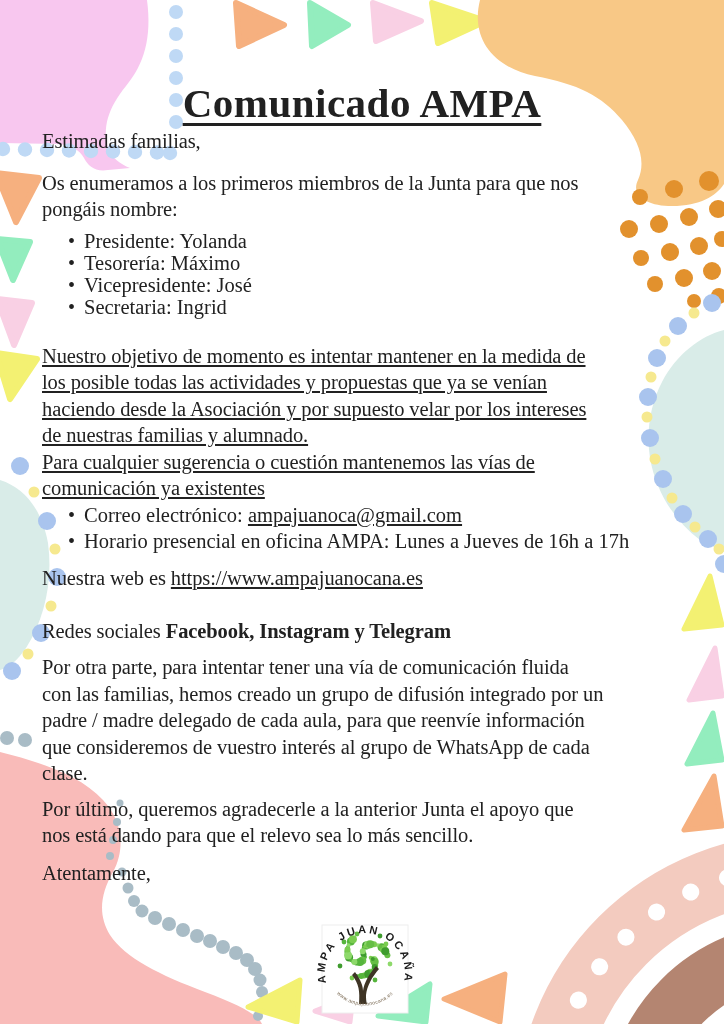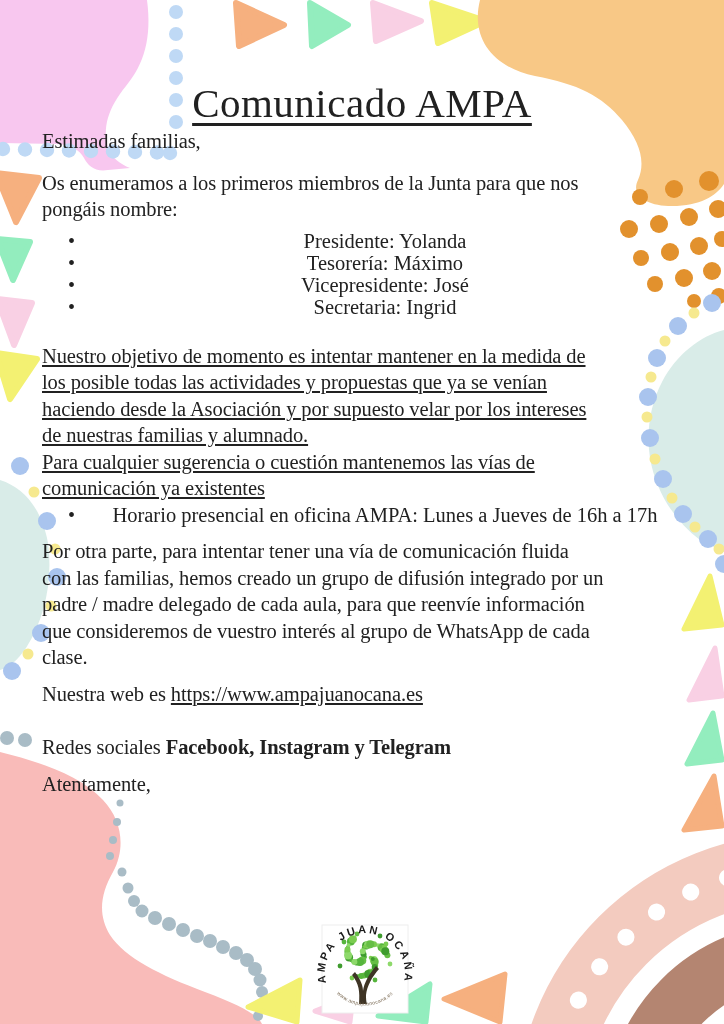--- a/index.html
+++ b/index.html
@@ -2,23 +2,23 @@
 <html><head>
 <meta charset="utf-8">
 <style>
   html,body{margin:0;padding:0;background:#888;}
   #page{position:relative;width:724px;height:1024px;background:#ffffff;overflow:hidden;
         font-family:"Liberation Serif","DejaVu Serif",serif;color:#212121;margin:0 auto;}
   #decor{position:absolute;inset:0;z-index:0;}
   #textcol{position:absolute;left:42px;top:128px;width:648px;z-index:2;}
   .para{margin:0;font-size:20.5px;line-height:26.5px;white-space:pre-line;letter-spacing:-0.1px;}
   #page-title{position:absolute;top:52px;left:0;width:724px;text-align:center;z-index:2;
-        font-size:41px;font-weight:normal;letter-spacing:0.5px;}
+        font-size:41px;font-weight:bold;letter-spacing:0.5px;}
   #page-title span{text-decoration:underline;text-decoration-thickness:3px;text-underline-offset:6px;}
-  ul.blist{margin:4px;padding:0;list-style:none;text-align:center;}
+  ul.blist{margin:4px;padding:0;list-style:none;}
   ul.board{margin-top:7px;}
   ul.board li{font-size:20.5px;line-height:22px;}
   ul.contact{margin-top:0;}
   ul.contact li{font-size:20.5px;line-height:26.5px;}
   ul.blist li{position:relative;padding-left:38px;}
   ul.blist li::before{content:"•";position:absolute;left:22px;font-size:20px;}
   .mt-intro{margin-top:19px;}
   .mt-enum{margin-top:15px;}
   .mt-obj{margin-top:25px;text-decoration:underline;}
   .mt-web{margin-top:10px;}
@@ -256,24 +256,27 @@
       <li>Vicepresidente: José</li>
       <li>Secretaria: Ingrid</li>
     </ul>
     <p class="para mt-obj">Nuestro objetivo de momento es intentar mantener en la medida de
 los posible todas las actividades y propuestas que ya se venían
 haciendo desde la Asociación y por supuesto velar por los intereses
 de nuestras familias y alumnado.
 Para cualquier sugerencia o cuestión mantenemos las vías de
 comunicación ya existentes</p>
     <ul class="blist contact">
+      <li><span>Correo electrónico: </span><a href="#" class="u">ampajuanoca@gmail.com</a></li>
       <li><span>Horario presencial en oficina AMPA: </span><span>Lunes a Jueves de 16h a 17h</span></li>
     </ul>
+    <p class="para mt-web"><span>Nuestra web es </span><a href="#" class="u">https://www.ampajuanocana.es</a><br>
+      <span>Redes sociales </span><b class="soc">Facebook, Instagram y Telegram</b></p>
     <p class="para mt-dif">Por otra parte, para intentar tener una vía de comunicación fluida
 con las familias, hemos creado un grupo de difusión integrado por un
 padre / madre delegado de cada aula, para que reenvíe información
 que consideremos de vuestro interés al grupo de WhatsApp de cada
 clase.</p>
-    <p class="para mt-web"><span>Nuestra web es </span><a href="#" class="u">https://www.ampajuanocana.es</a><br>
-      <span>Redes sociales </span><b class="soc">Facebook, Instagram y Telegram</b></p>
+    <p class="para mt-agr">Por último, queremos agradecerle a la anterior Junta el apoyo que
+nos está dando para que el relevo sea lo más sencillo.</p>
     <p class="para mt-clo">Atentamente,</p>
   </div>
 </div>
 
 </body></html>

